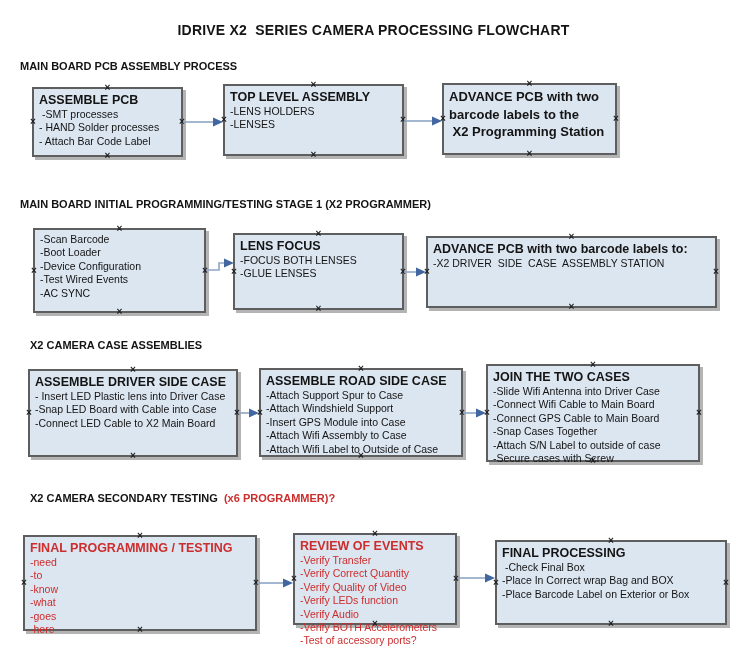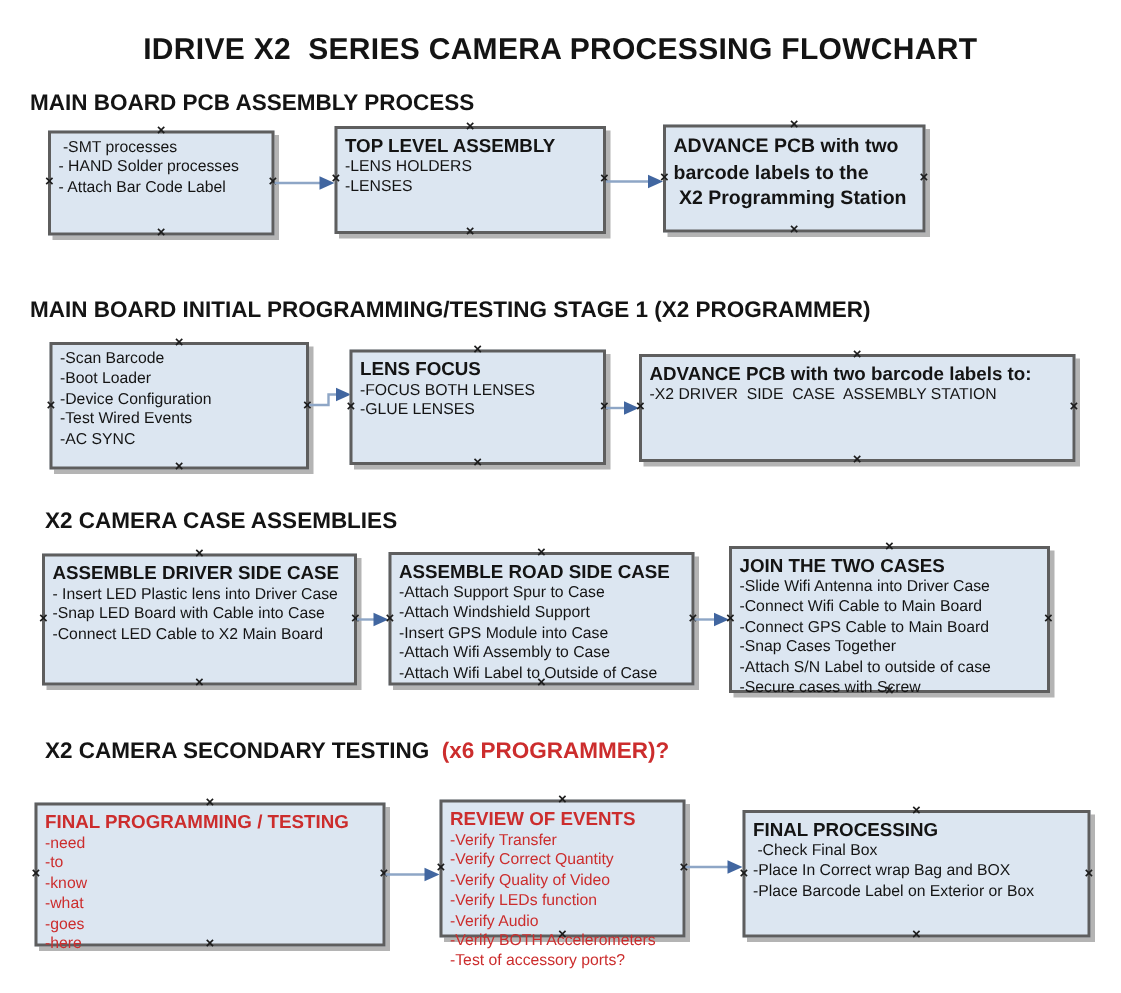--- a/index.html
+++ b/index.html
@@ -3,25 +3,25 @@
 <meta charset="utf-8">
 <style>
   html, body { margin:0; padding:0; background:#ffffff; }
   .canvas {
     position:relative; width:747px; height:662px;
     font-family:"Liberation Sans", sans-serif;
     color:var(--ink); background:#ffffff; overflow:hidden;
   }
   .page-title {
     position:absolute; top:22px; left:0; width:747px;
-    text-align:center; font-size:20px; font-weight:bold;
+    text-align:center; font-size:14px; font-weight:bold;
     white-space:pre; letter-spacing:0.2px;
   }
   .sec-heading {
-    position:absolute; font-size:15px; font-weight:bold; white-space:pre;
+    position:absolute; font-size:11px; font-weight:bold; white-space:pre;
   }
   .sec-heading .red-part { color:var(--red); }
   .box {
     position:absolute; box-sizing:border-box;
     background:var(--box-fill);
     border:2px solid var(--box-border);
     box-shadow:3px 3px 0 var(--box-shadow);
     padding:3px 4px 0 5px;
   }
   .hdr  { font-size:12.5px; font-weight:bold; line-height:16px; white-space:pre; }
@@ -45,20 +45,21 @@
 </head>
 <body>
 
 <div class="canvas">
 
   <div class="page-title">IDRIVE X2  SERIES CAMERA PROCESSING FLOWCHART</div>
 
   <div class="sec-heading" style="left:20px; top:60px;">MAIN BOARD PCB ASSEMBLY PROCESS</div>
 
   <div class="box" style="left:32px; top:87px; width:151px; height:70px;">
+    <div class="hdr">ASSEMBLE PCB</div>
     <div class="line"> -SMT processes</div>
     <div class="line">- HAND Solder processes</div>
     <div class="line">- Attach Bar Code Label</div>
   <span class="xm t">×</span>
       <span class="xm b">×</span>
       <span class="xm l">×</span>
       <span class="xm r">×</span>
     </div>
 
   <svg class="arrow" style="left:183px; top:114px;" width="40" height="16">

